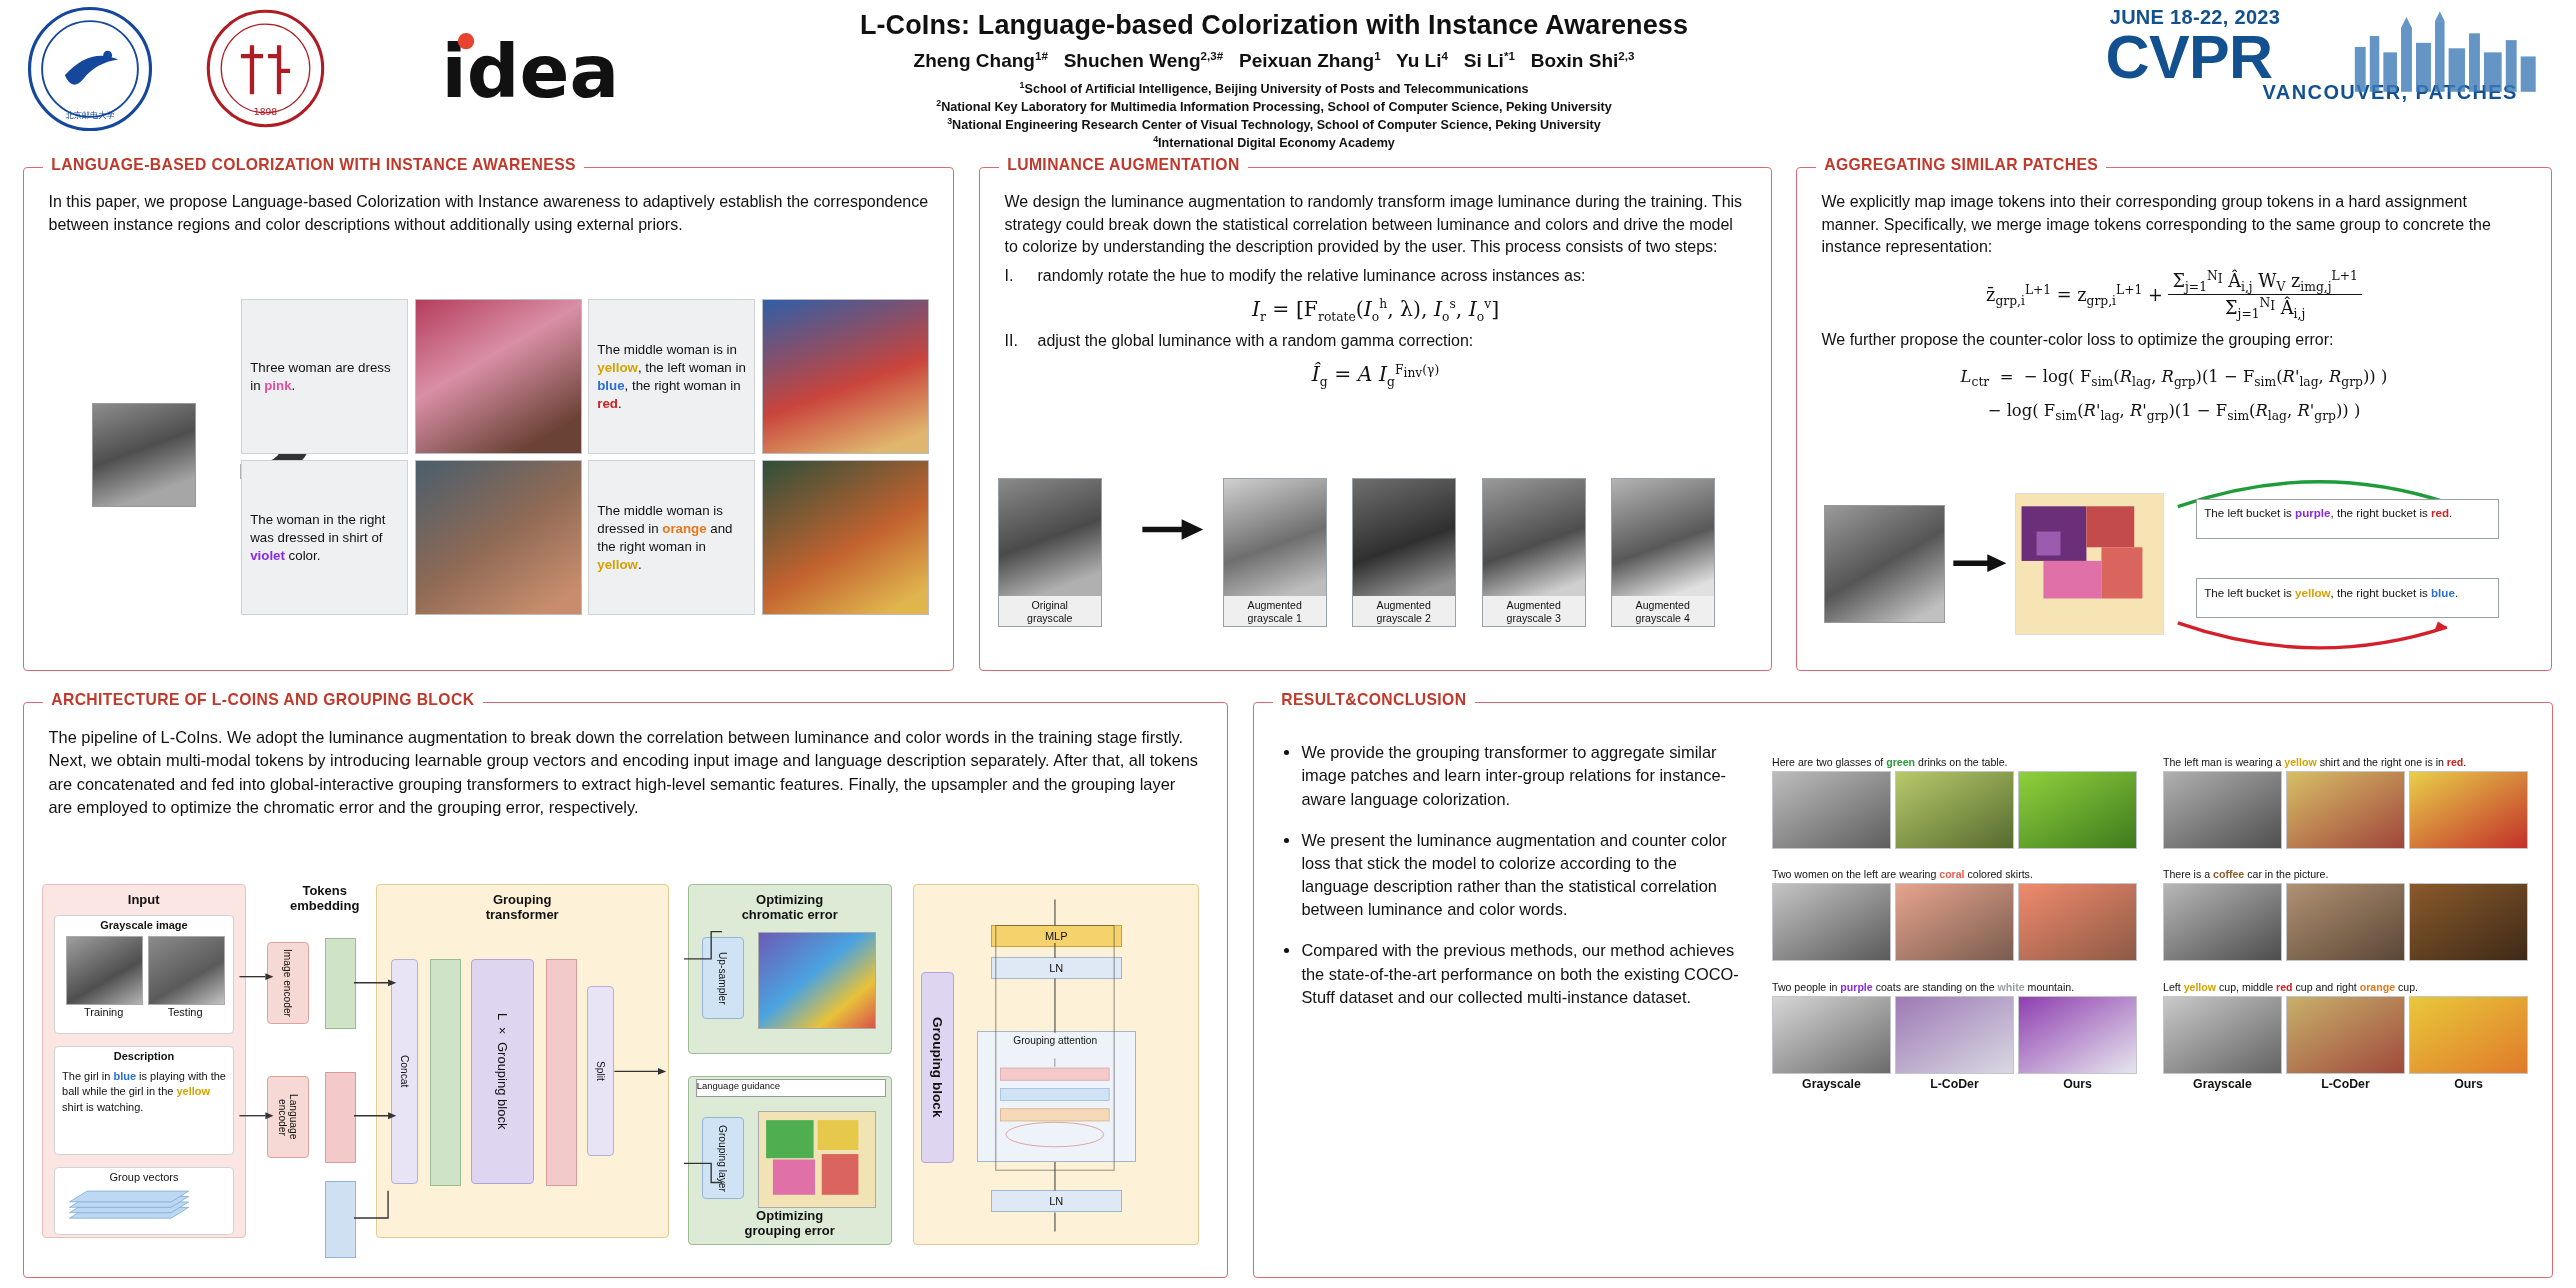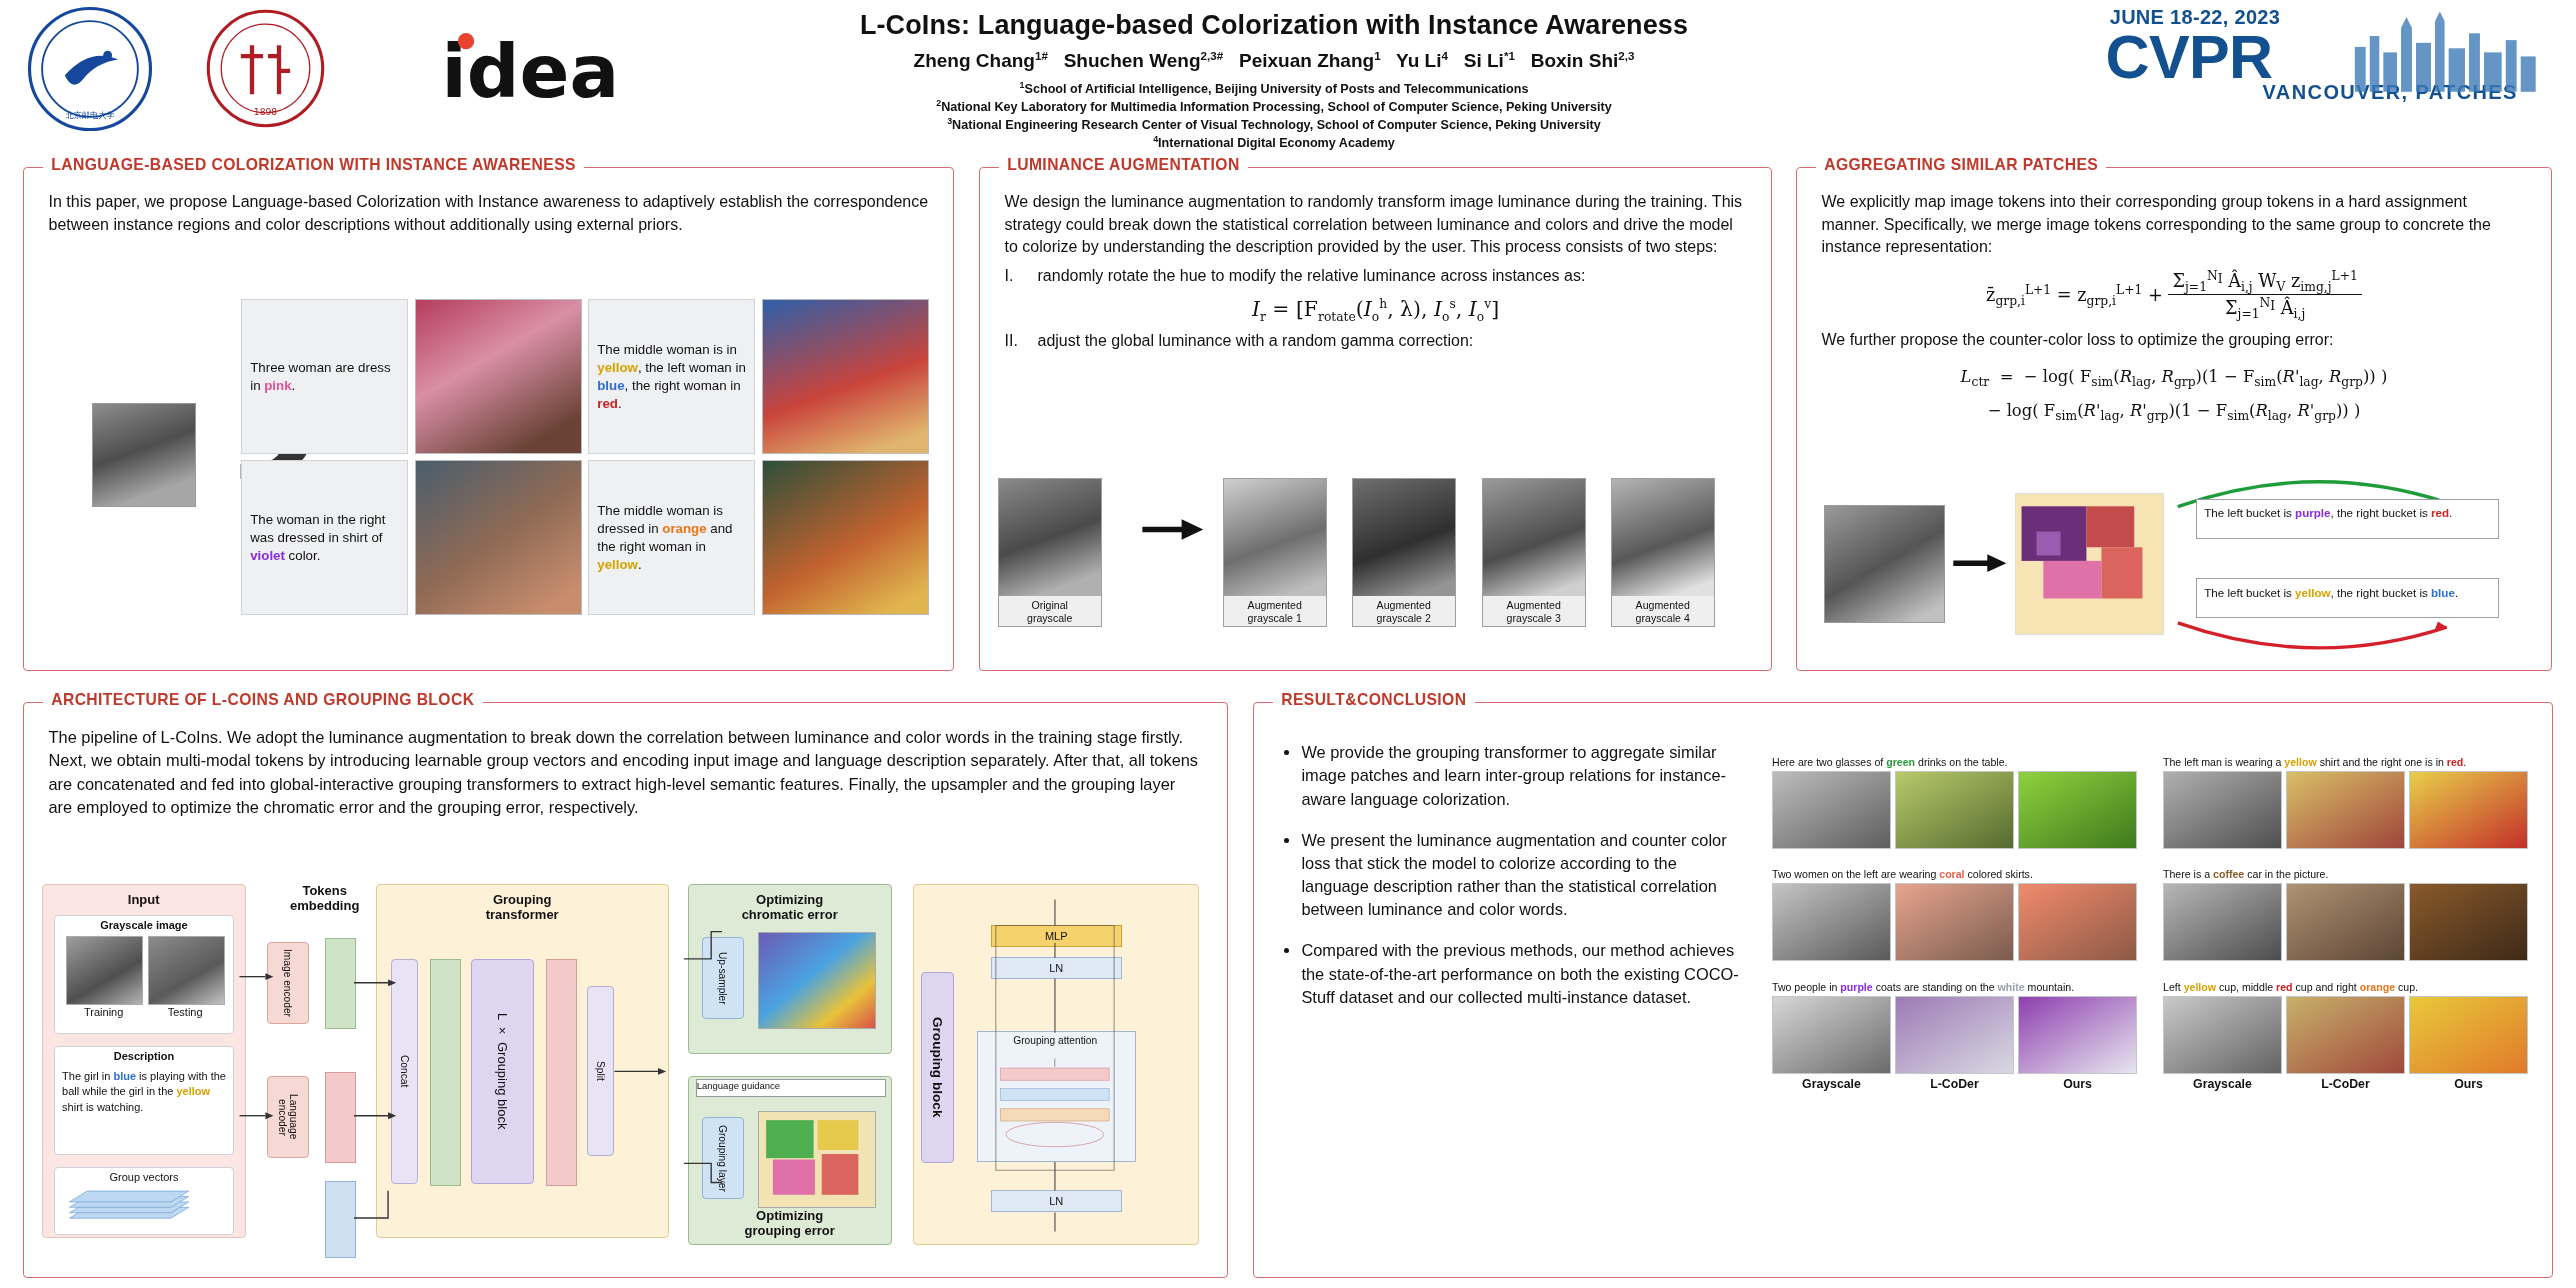--- a/index.html
+++ b/index.html
@@ -409,20 +409,23 @@
       </ul>
       <div class="formula">
         <i>I</i><sub>r</sub> = [F<sub>rotate</sub>(<i>I</i><sub>o</sub><sup>h</sup>, λ), <i>I</i><sub>o</sub><sup>s</sup>, <i>I</i><sub>o</sub><sup>v</sup>]
       </div>
       <ul class="ol">
         <li>
           <span class="mk">II.</span>
           <span>adjust the global luminance with a random gamma correction:</span>
         </li>
       </ul>
+      <div class="formula">
+        <i>Î</i><sub>g</sub> = <i>A</i> <i>I</i><sub>g</sub><sup>F<sub>inv</sub>(γ)</sup>
+      </div>
     </div>
 
     <div class="lum-fig">
       <div class="lum-card" style="left:0px; top:20.4px;">
         <div class="lum-img"></div>
         <div class="lum-cap">Original<br>grayscale</div>
       </div>
       <svg class="arrow-blk" viewBox="0 0 92 34">
         <path d="M0 13 h58 v-11 l32 15 -32 15 v-11 h-58 z" fill="#111"></path>
       </svg>

